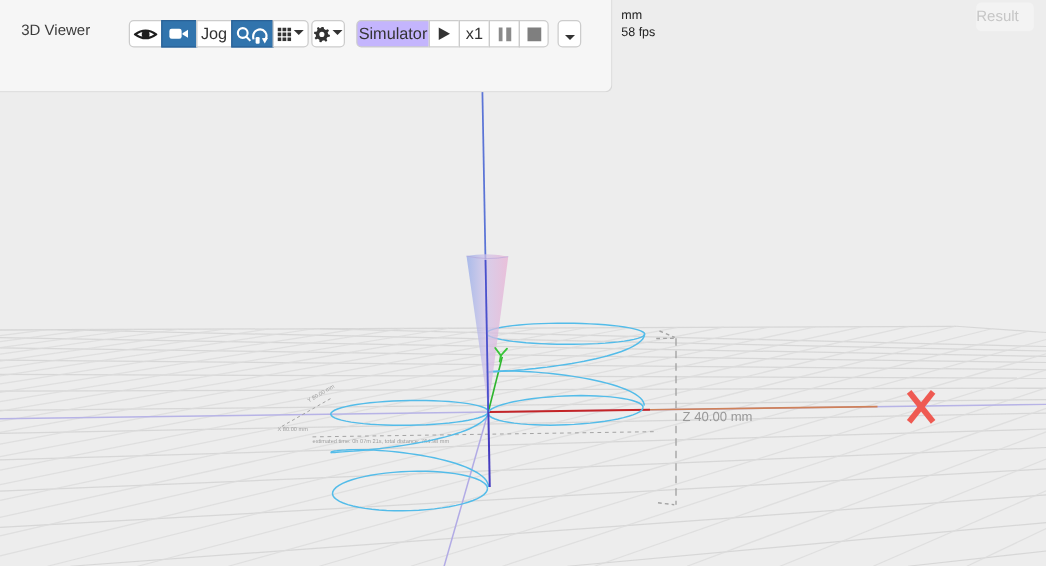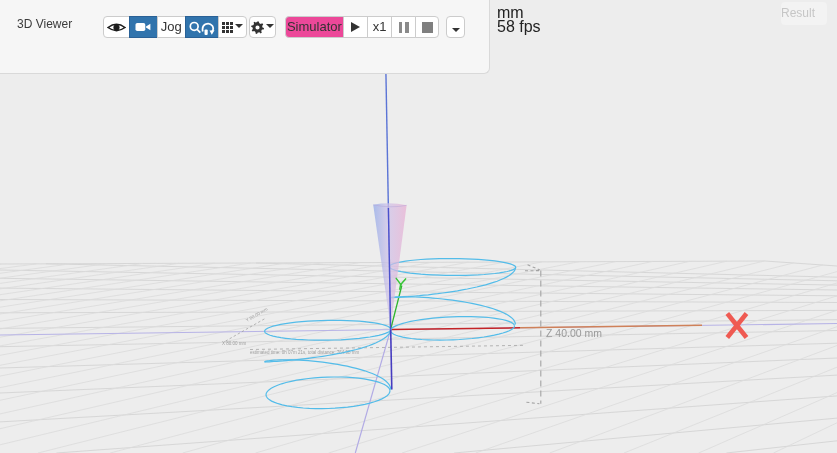--- a/index.html
+++ b/index.html
@@ -1,21 +1,21 @@
 <!DOCTYPE html>
 <html><head><meta charset="utf-8"><style>
 *{margin:0;padding:0;box-sizing:border-box}
 html,body{width:837px;height:453px;overflow:hidden;font-family:"Liberation Sans",sans-serif;background:#ededed}
 #canvas{position:absolute;left:0;top:0;width:837px;height:453px;background:#ededed}
 #panel{position:absolute;left:0;top:0;width:490px;height:74px;background:#f6f6f6;border-right:1px solid #d9d9d9;border-bottom:1px solid #d9d9d9;border-bottom-right-radius:6px;z-index:5}
 #title{position:absolute;left:17px;top:17px;font-size:12px;color:#3b3b3b}
 .btn{position:absolute;top:16px;height:22px;border:1px solid #ccc;background:#fff;color:#333;font-size:13px;text-align:center;white-space:nowrap}
 .btn.active{background:#3174ad;border-color:#2a6196}
 .helper{position:absolute;left:17px;top:45px;font-size:10.4px;color:#333;white-space:nowrap}
-#mmfps{position:absolute;left:497px;top:6px;font-size:16px;color:#222;line-height:14px;z-index:1}
+#mmfps{position:absolute;left:497px;top:6px;font-size:10px;color:#222;line-height:14px;z-index:1}
 #result{position:absolute;left:781px;top:2px;width:46px;height:23px;background:#f3f3f3;border-radius:4px;color:#c6c6c6;font-size:12px;text-align:left;line-height:23px;z-index:1}
 .caret{display:inline-block;width:0;height:0;border-left:4px solid transparent;border-right:4px solid transparent;border-top:4px solid #333;vertical-align:middle}
 </style></head>
 <body>
 <div id="canvas">
     <svg width="837" height="453" viewBox="0 0 837 453" style="position:absolute;left:0;top:0">
 <g stroke="#d4d4d4" stroke-width="1" stroke-opacity="0.9">
         <line x1="0.0" y1="393.0" x2="837.0" y2="358.0"></line>
         <line x1="0.0" y1="421.9" x2="837.0" y2="375.1"></line>
         <line x1="56.4" y1="453.0" x2="837.0" y2="395.9"></line>
@@ -157,20 +157,20 @@
           <rect x="4" y="4" width="3" height="3"></rect>
           <rect x="4" y="8" width="3" height="3"></rect>
           <rect x="8" y="0" width="3" height="3"></rect>
           <rect x="8" y="4" width="3" height="3"></rect>
           <rect x="8" y="8" width="3" height="3"></rect>
         </g>
       </svg><span class="caret" style="margin-left:2px"></span></div>
     <div class="btn" style="left:249.1px;width:26.5px;border-top-left-radius:4px;border-bottom-left-radius:4px;border-top-right-radius:4px;border-bottom-right-radius:4px"><svg width="13" height="13" viewBox="0 0 24 24" style="margin-top:4px;vertical-align:top">
         <path fill="#333" d="M12 1 L14.5 1 L15.3 4.2 A8 8 0 0 1 17.8 5.6 L20.8 4.3 L22.6 6.5 L20.5 9 A8 8 0 0 1 21.2 11.8 L24 13 L23.5 15.6 L20.3 15.9 A8 8 0 0 1 18.8 18.3 L20 21.3 L17.8 22.9 L15.4 20.7 A8 8 0 0 1 12.6 21.3 L11 24 L8.4 23.3 L8.3 20.1 A8 8 0 0 1 5.9 18.5 L2.9 19.5 L1.3 17.3 L3.5 14.9 A8 8 0 0 1 3 12.1 L0.2 10.7 L0.9 8.2 L4.1 8 A8 8 0 0 1 5.7 5.7 L4.7 2.6 L6.9 1.2 L9.2 3.4 A8 8 0 0 1 12 1 Z M12 8.2 A3.8 3.8 0 1 0 12 15.8 A3.8 3.8 0 0 0 12 8.2 Z"></path>
       </svg><span class="caret" style="margin-left:2px"></span></div>
-    <div class="btn" style="left:284.8px;width:59.2px;border-top-left-radius:4px;border-bottom-left-radius:4px;background:#ec4899"><span style="line-height:19px">Simulator</span></div>
+    <div class="btn" style="left:284.8px;width:59.2px;border-top-left-radius:4px;border-bottom-left-radius:4px;background:#c4b5fd"><span style="line-height:19px">Simulator</span></div>
     <div class="btn" style="left:343px;width:25px;"><span style="display:inline-block;width:0;height:0;border-top:5.5px solid transparent;border-bottom:5.5px solid transparent;border-left:9px solid #333;margin-top:5px"></span></div>
     <div class="btn" style="left:367px;width:25px;"><span style="line-height:19px">x1</span></div>
     <div class="btn" style="left:391px;width:25px;"><span style="display:inline-block;width:3.5px;height:11px;background:#8a8a8a;margin:5px 1.5px 0 0"></span><span style="display:inline-block;width:3.5px;height:11px;background:#8a8a8a;margin:5px 0 0 1.5px"></span></div>
     <div class="btn" style="left:415px;width:24px;border-top-right-radius:4px;border-bottom-right-radius:4px"><span style="display:inline-block;width:11px;height:11px;background:#7f7f7f;margin-top:5px"></span></div>
     <div class="btn" style="left:446px;width:19px;border-top-left-radius:4px;border-bottom-left-radius:4px;border-top-right-radius:4px;border-bottom-right-radius:4px"><span class="caret" style="margin:9px 0 0 0"></span></div>
 </div>
 <div id="mmfps">mm<br>58 fps</div>
 <div id="result">Result</div>
 </body></html>

